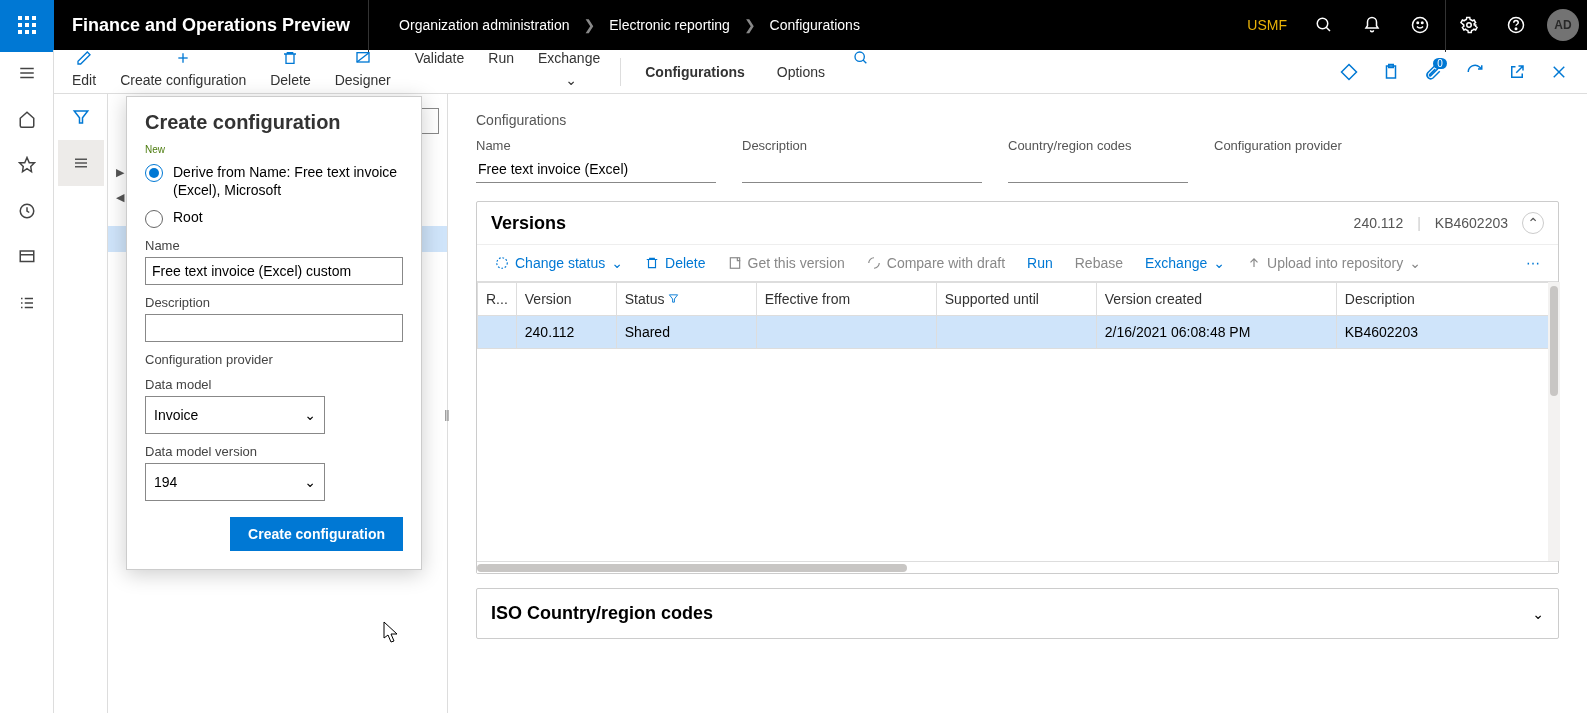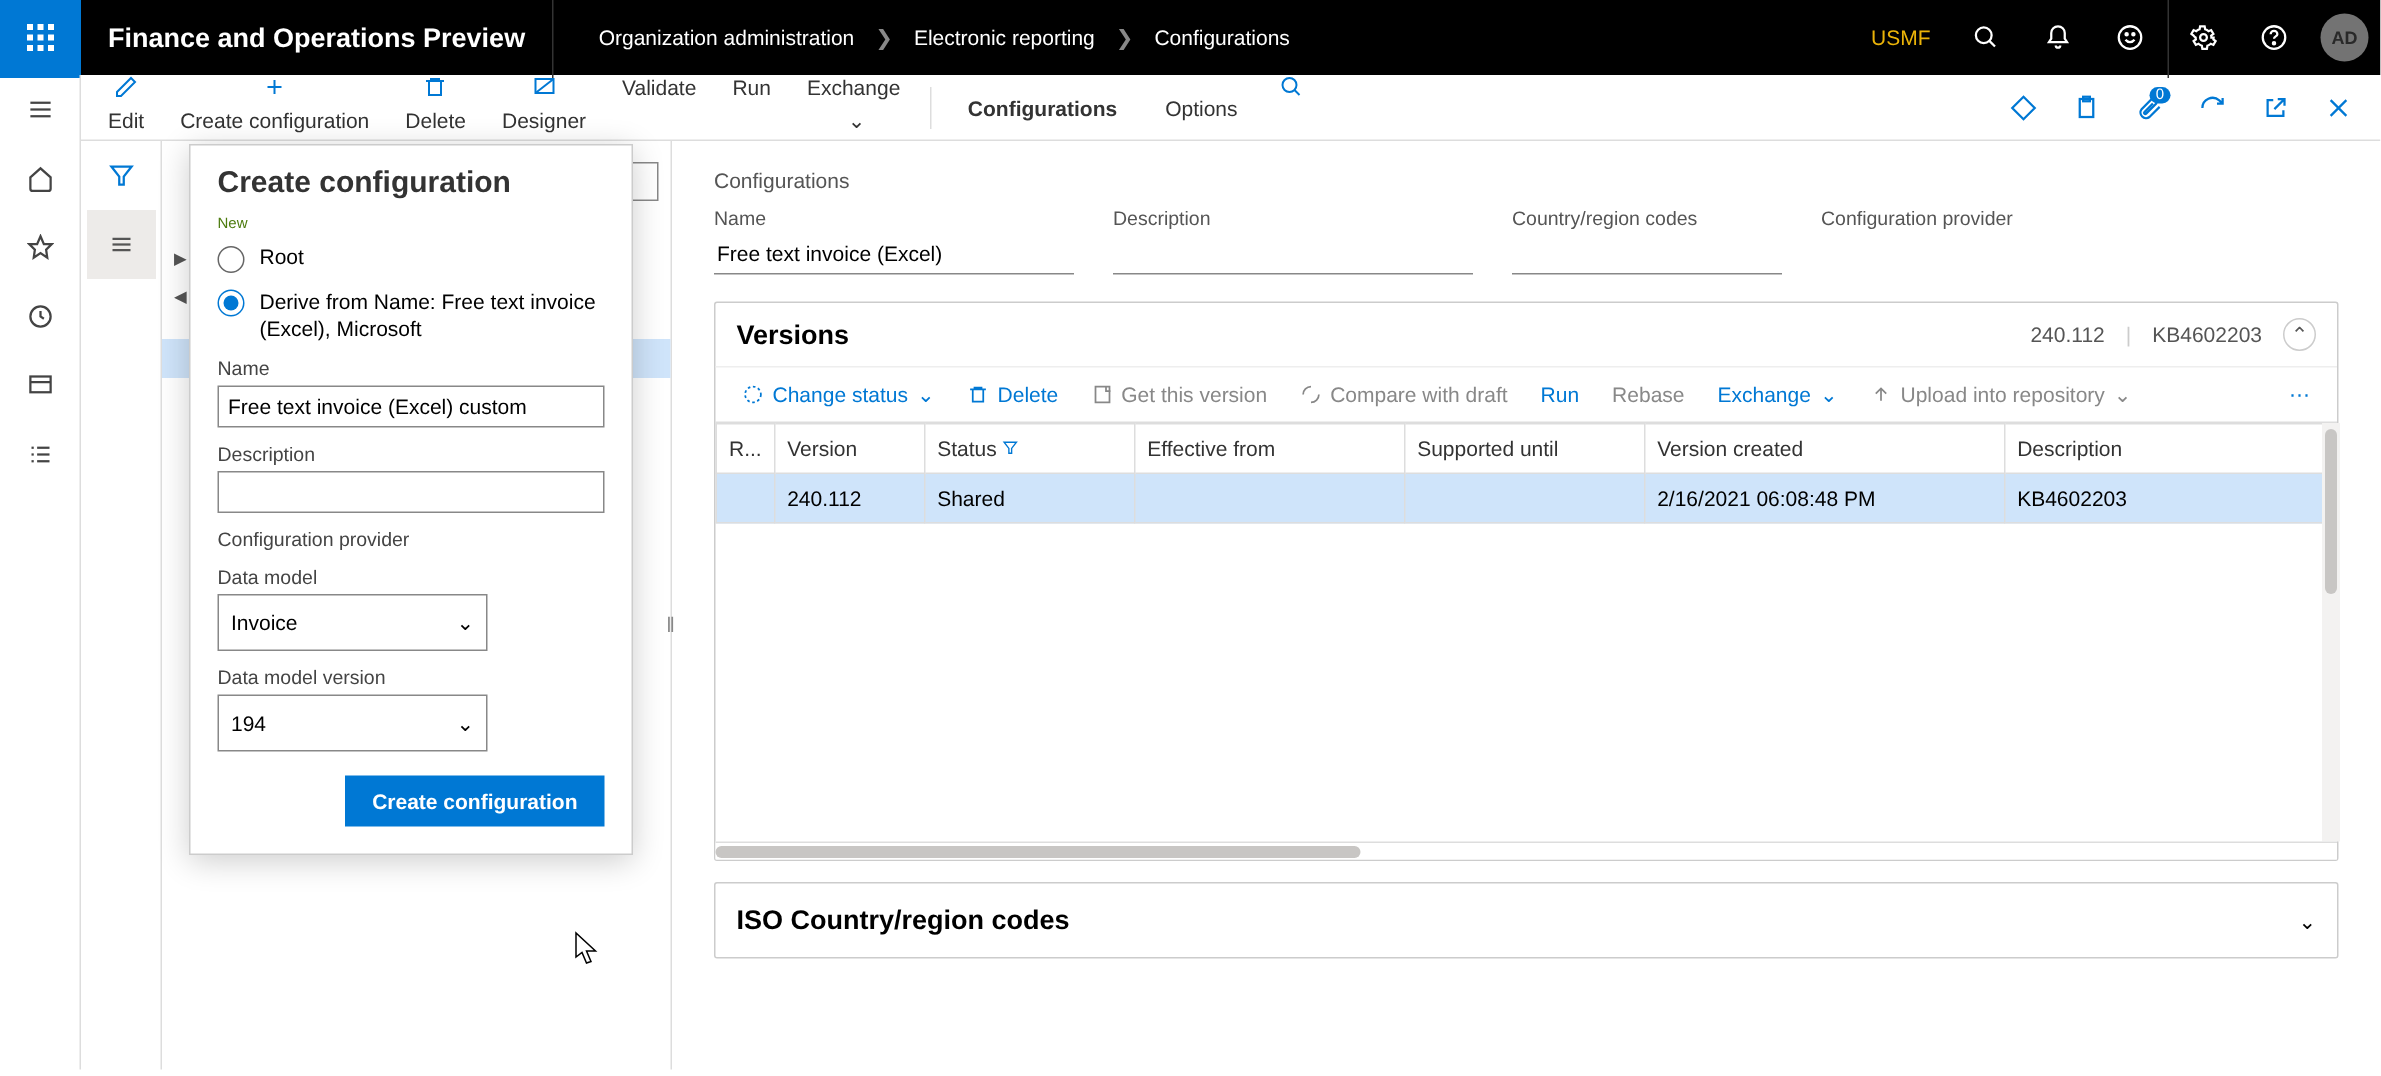--- a/index.html
+++ b/index.html
@@ -444,26 +444,26 @@
         <div style="position:absolute;top:14px;right:8px;width:26px;height:26px;border:1px solid #888;display:flex;align-items:center;justify-content:center;">
         </div>
         <div class="tree-row-selected"></div>
         <div style="position:absolute;left:8px;top:72px;font-size:11px;color:#555;">▶</div>
         <div style="position:absolute;left:8px;top:97px;font-size:11px;color:#555;">◀</div>
 
         <div class="popover">
           <h2>Create configuration</h2>
           <div class="sec-label">New</div>
           <div class="radio-row">
+            <div class="radio checked"></div>
+            <div style="line-height:1.3">Derive from Name: Free text invoice (Excel), Microsoft</div>
+          </div>
+          <div class="radio-row">
             <div class="radio"></div>
             <div>Root</div>
-          </div>
-          <div class="radio-row">
-            <div class="radio checked"></div>
-            <div style="line-height:1.3">Derive from Name: Free text invoice (Excel), Microsoft</div>
           </div>
           <div class="field-label">Name</div>
           <input class="text-input" value="Free text invoice (Excel) custom" style="">
           <div class="field-label">Description</div>
           <input class="text-input" value="" style="">
           <div class="field-label">Configuration provider</div>
           <div class="field-label">Data model</div>
           <div class="select-box">
               <span>Invoice</span>
               <span>⌄</span>

